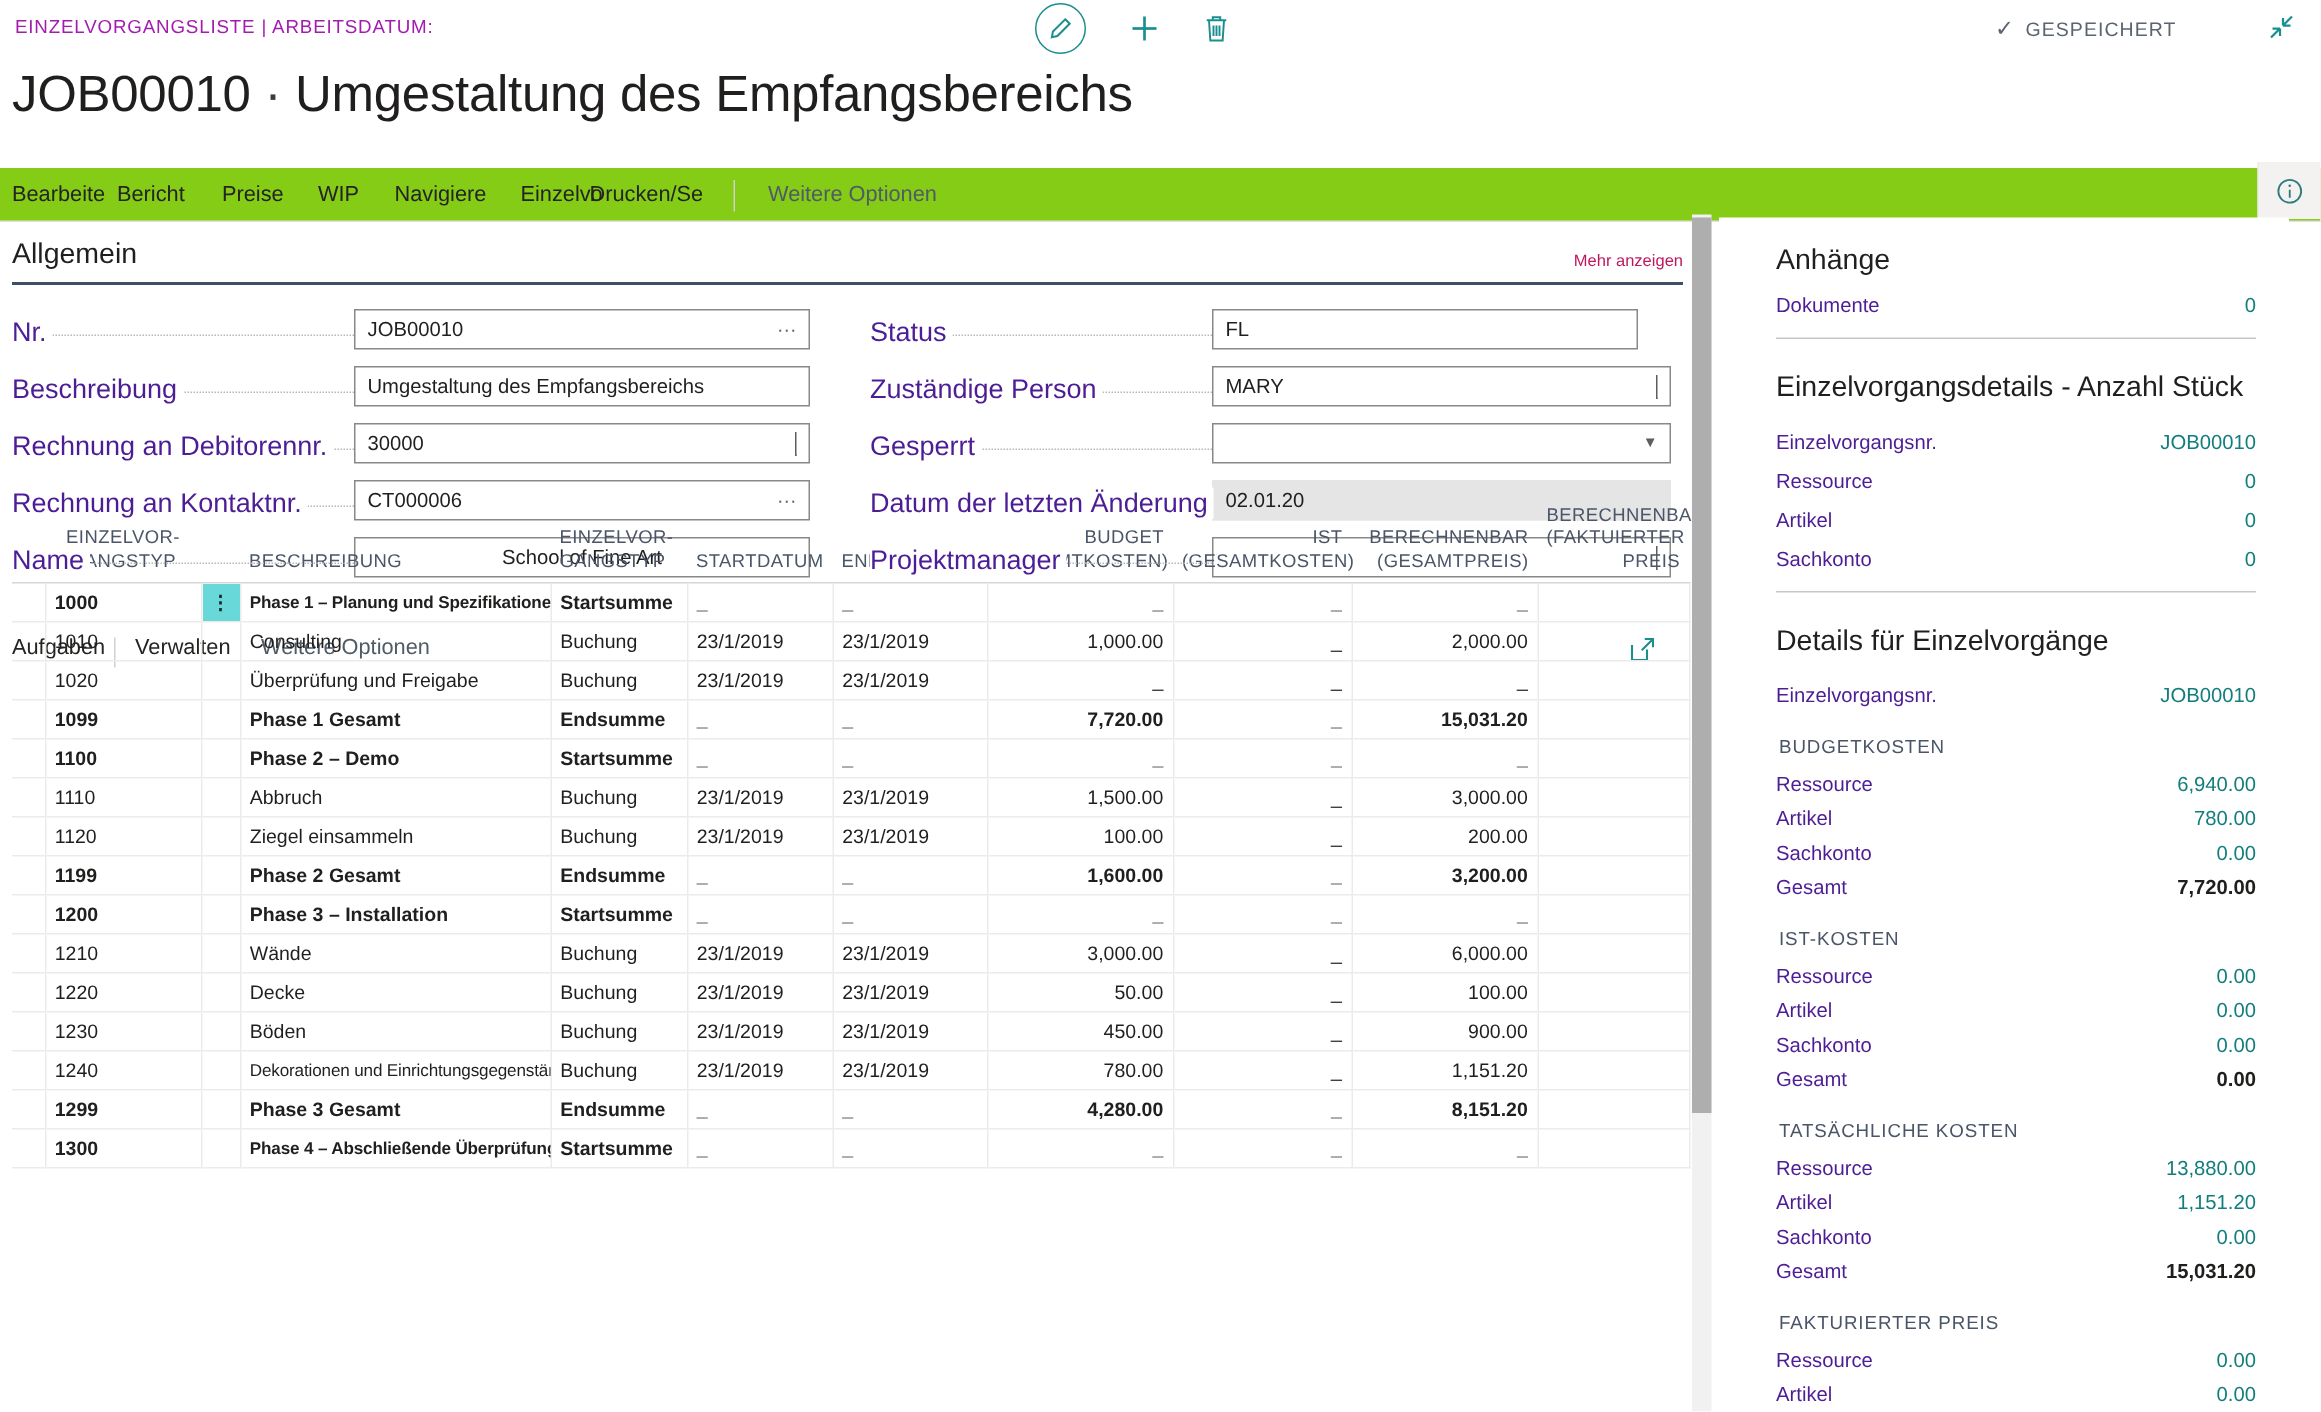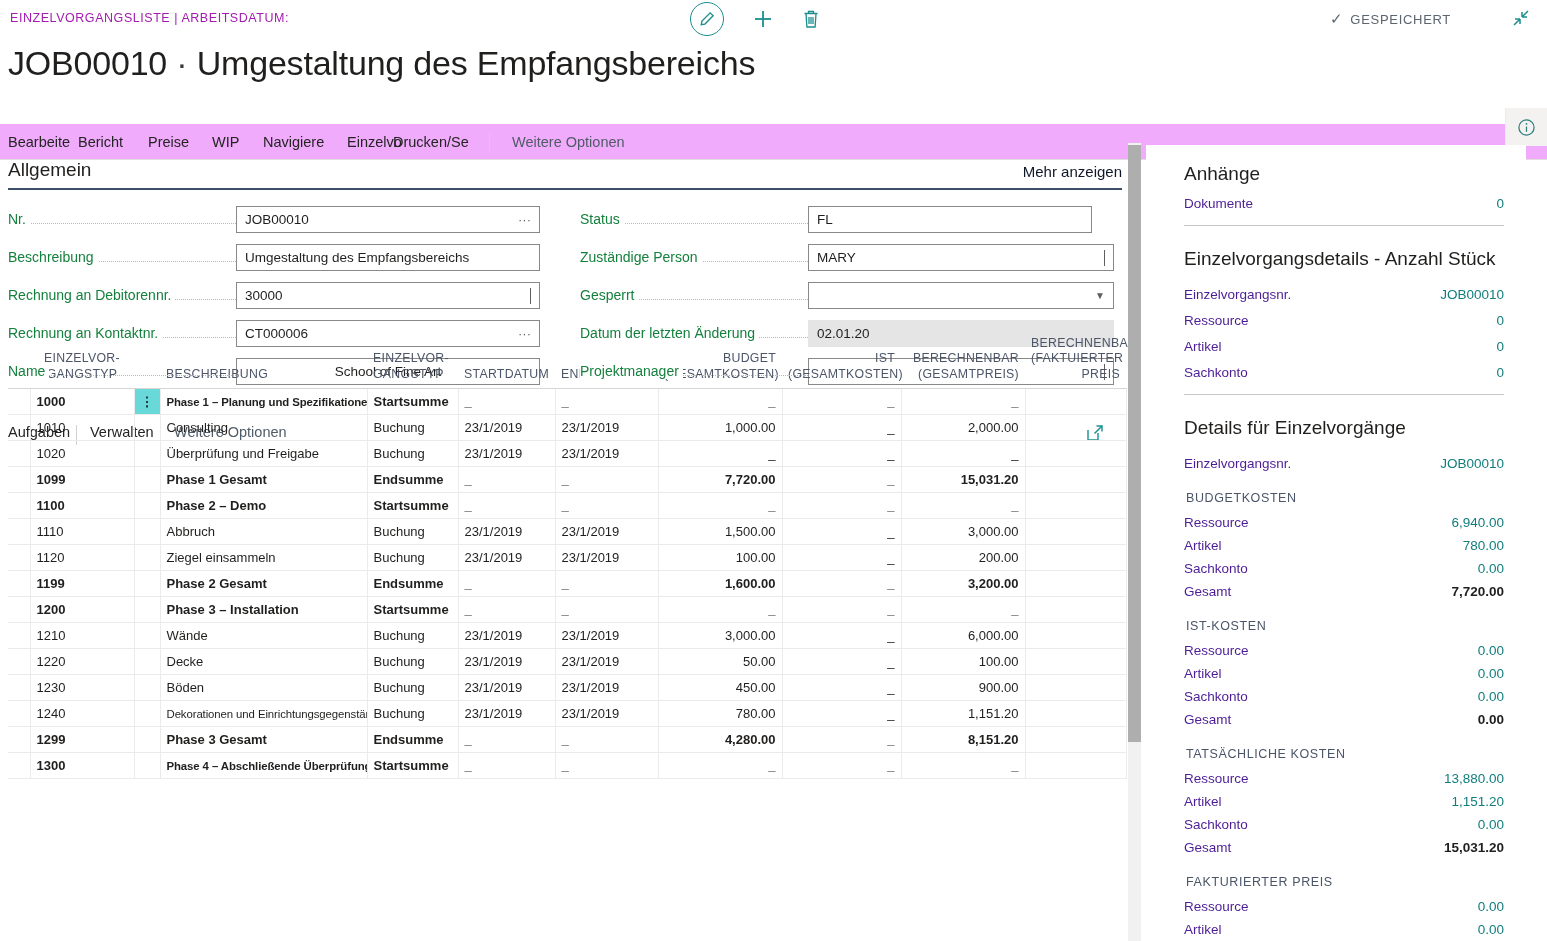--- a/index.html
+++ b/index.html
@@ -44,22 +44,22 @@
   
   .title {
     position:absolute; left: 8px; top: 44px;
     font-size: 34px; font-weight: 400; color:#201f1e;
     letter-spacing: -0.2px; white-space:nowrap;
   }
   .title .sep { color:#3b3a39; }
 
   
   .ribbon {
-    position:absolute; left:0; top: 124px; width: 1547px; height: 36px;
-    border-bottom: 1px solid #e1dfdd; background:#f0abfc;
+    position:absolute; left:0; top: 112px; width: 1547px; height: 36px;
+    border-bottom: 1px solid #e1dfdd; background:#84cc16;
   }
   .ribbon-inner { position:relative; height:36px; }
   .ribbon-item {
     position:absolute; top: 10px;
     font-size: 14.5px; color:#252423; white-space:nowrap; cursor:pointer;
   }
   .ribbon-item.muted { color:#4f5b66; }
   .ribbon-divider {
     position:absolute; left: 489px; top: 8px; width:1px; height: 21px; background:#d2d0ce;
   }
@@ -71,27 +71,27 @@
 
   
   .content { position:absolute; left:0; top:145px; width: 1130px; }
   .sect-head {
     position:relative; margin: 14px 8px 0 8px;
     border-bottom: 2px solid #3b5066; padding-bottom: 7px;
   }
   .sect-title { font-size: 19px; font-weight: 400; color:#201f1e; }
   .show-more {
     position:absolute; right: 0; bottom: 8px;
-    font-size: 15px; color:#0f172a; cursor:pointer;
+    font-size: 11px; color:#be185d; cursor:pointer;
   }
 
   .fieldgrid { position:relative; margin-top: 16px; height: 200px; }
   .fld { position:absolute; height: 27px; }
   .fld .lbl {
-    position:absolute; left:0; top:5px; font-size:14px; color:#15803d; white-space:nowrap;
+    position:absolute; left:0; top:5px; font-size:18px; color:#4c1d95; white-space:nowrap;
     background:#fff; padding-right:4px; z-index:2;
   }
   .fld .dots {
     position:absolute; top: 17px; height: 1px; right: 0;
     border-bottom: 1.5px dotted #b9b7b5; z-index:1;
   }
   .fld .ctl {
     position:absolute; top:0; height: 27px;
     border: 1px solid #8a8886; background:#fff;
     font-size: 13.5px; color:#201f1e;

